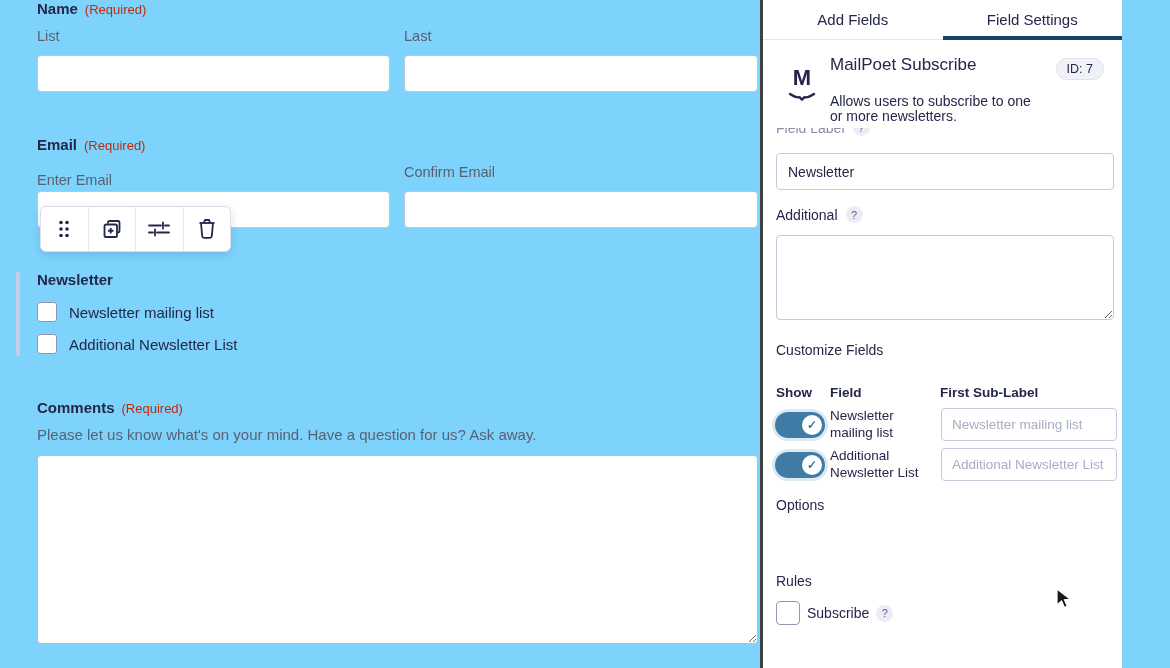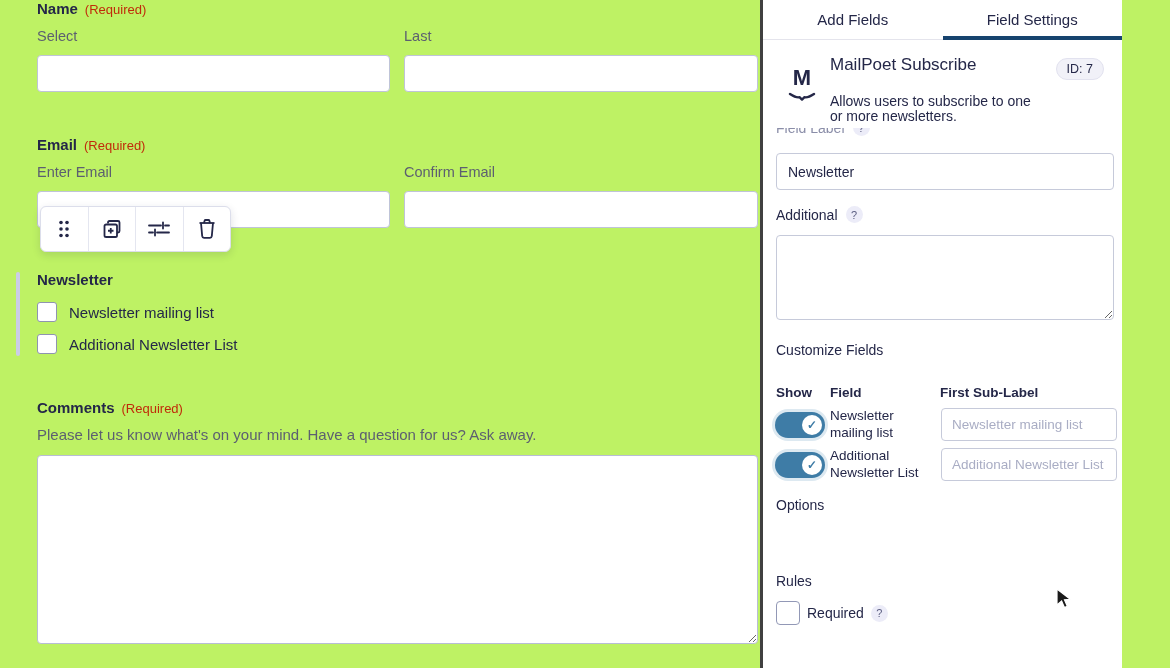--- a/index.html
+++ b/index.html
@@ -1,18 +1,18 @@
 <!DOCTYPE html>
 <html><head>
 <meta charset="utf-8">
 <style>
   * { box-sizing: border-box; margin: 0; padding: 0; }
   html,body { width:1170px; height:668px; overflow:hidden; background:#fff;
     font-family:"Liberation Sans", sans-serif; color:#242748; }
-  #stage { position:relative; width:1170px; height:668px; background:#bef264; }
+  #stage { position:relative; width:1170px; height:668px; background:#7dd3fc; }
 
   
   #preview { position:absolute; left:0; top:0; width:808px; height:668px; }
   .abs { position:absolute; }
   .fld-label { font-size:15px; font-weight:700; color:#242748; }
   .req { font-size:13px; font-weight:400; color:#c02b0a; margin-left:7px; }
   .sublabel { font-size:14.5px; color:#5c5f70; }
   .pv-input { width:353px; height:37px; border:1px solid #bfc4d8; border-radius:4px;
     background:#fff; font-size:14px; padding:0 10px; color:#242748; }
   .pv-textarea { width:721px; height:189px; border:1px solid #b8bdd4; border-radius:4px;
@@ -86,29 +86,29 @@
 </head>
 <body>
 
 <div id="stage">
 
   <div id="preview">
 
     <div class="abs" style="left:37px; top:0px;">
       <span class="fld-label">Name</span><span class="req">(Required)</span>
     </div>
-    <div class="abs sublabel" style="left:37px; top:28px;">Select</div>
+    <div class="abs sublabel" style="left:37px; top:28px;">List</div>
     <div class="abs sublabel" style="left:404px; top:28px;">Last</div>
     <input class="abs pv-input" style="left: 37px; top: 55px;">
     <input class="abs pv-input" style="left: 404px; top: 55px; width: 354px;">
 
     <div class="abs" style="left:37px; top:136px;">
       <span class="fld-label">Email</span><span class="req">(Required)</span>
     </div>
-    <div class="abs sublabel" style="left:37px; top:164px;">Enter Email</div>
+    <div class="abs sublabel" style="left:37px; top:172px;">Enter Email</div>
     <div class="abs sublabel" style="left:404px; top:164px;">Confirm Email</div>
     <input class="abs pv-input" style="left: 37px; top: 191px;">
     <input class="abs pv-input" style="left: 404px; top: 191px; width: 354px;">
 
     <div id="field-toolbar" class="abs">
       <div class="tb-btn">
         <svg class="icon-svg" width="14" height="20" viewBox="0 0 14 20">
           <g fill="#242748">
             <circle cx="4" cy="3.5" r="1.8"></circle>
               <circle cx="10" cy="3.5" r="1.8"></circle>
@@ -220,21 +220,21 @@
         </div>
         <div class="row-field abs" style="left:67px; top:1px;">Additional Newsletter List</div>
         <input class="sub-input abs" style="left: 178px; top: 2px;" placeholder="Additional Newsletter List">
       </div>
 
       <div class="abs panel-label" style="left:13px; top:457px;">Options</div>
 
       <div class="abs panel-label" style="left:13px; top:533px;">Rules</div>
       <div class="abs opt-row" style="left:13px; top:561px;">
         <span class="big-check"></span>
-        <span>Required</span>
+        <span>Subscribe</span>
         <span class="help-badge">?</span>
       </div>
 
     </div>
   </div>
 
   <div id="cursor">
     <svg width="18" height="22" viewBox="0 0 18 22">
       <path d="M1 1 L1 17 L5.6 13 L8.4 19.6 L11.3 18.3 L8.5 11.9 L14.6 11.4 Z" fill="#1a1a1a" stroke="#fff" stroke-width="1.2"></path>
     </svg>

